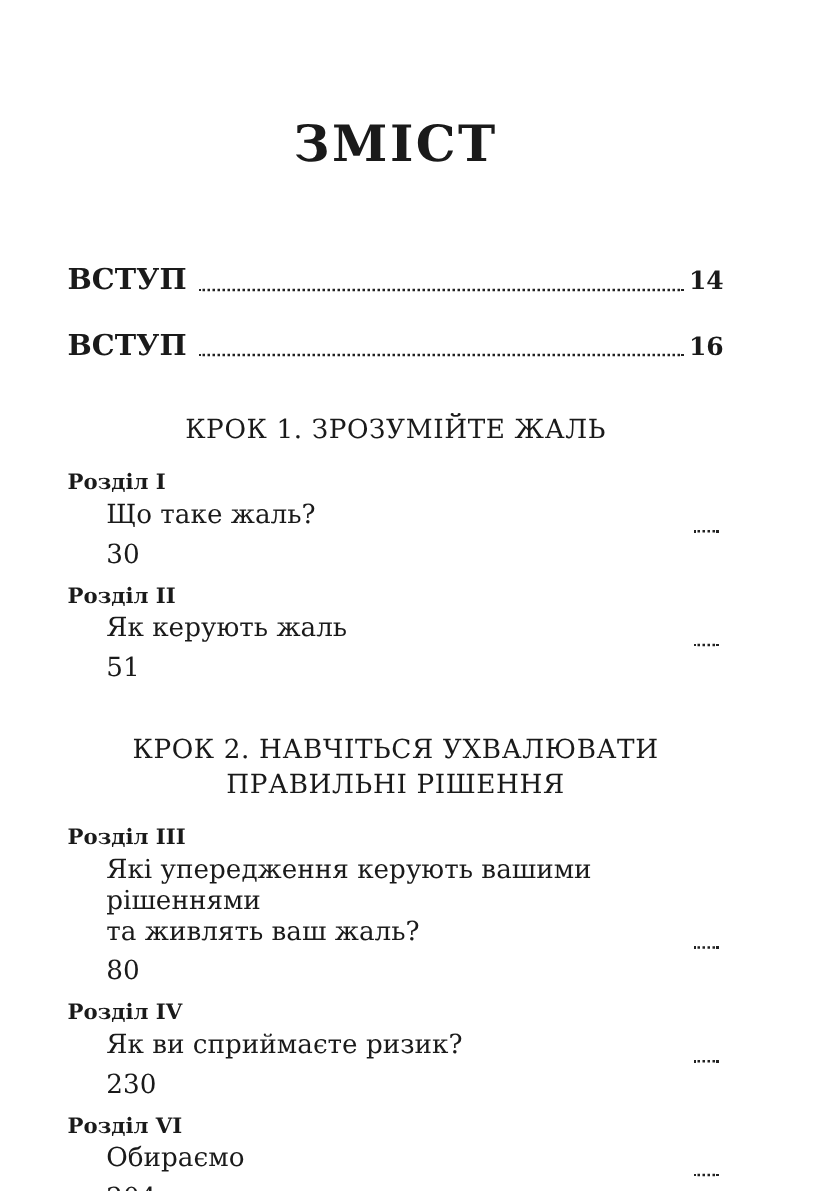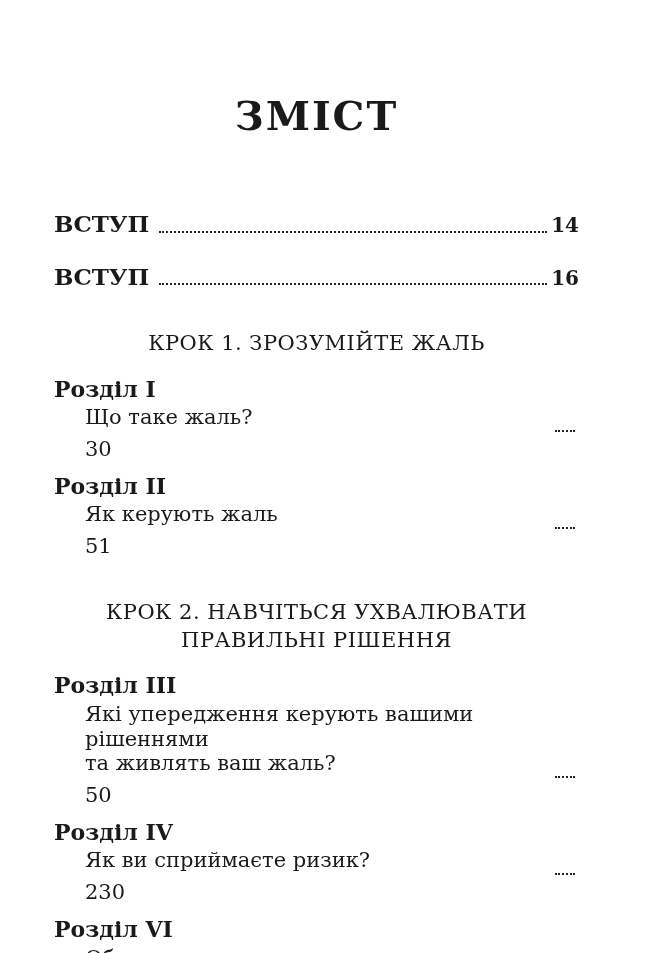--- a/index.html
+++ b/index.html
@@ -45,21 +45,21 @@
   .section-heading {
     text-align: center;
     font-size: 21px;
     font-weight: normal;
     letter-spacing: 0.5px;
     line-height: 1.32;
     margin: 40px 0 18px 0;
   }
   .chapter { margin-bottom: 11px; }
   .chapter-label {
-    font-size: 22px;
+    font-size: 17px;
     font-weight: bold;
     line-height: 1.25;
     margin-bottom: 2px;
   }
   .chapter-line {
     font-size: 21px;
     line-height: 1.18;
     padding-left: 31px;
     flex-direction: column;
   }
@@ -117,21 +117,21 @@
         <div class="section-heading">
           <div>КРОК 2. НАВЧІТЬСЯ УХВАЛЮВАТИ</div>
           <div>ПРАВИЛЬНІ РІШЕННЯ</div>
         </div>
         <div class="chapter">
           <div class="chapter-label">Розділ III</div>
           <div class="chapter-line">Які упередження керують вашими рішеннями</div>
           <div class="chapter-line flex">
             <span class="text">та живлять ваш жаль?</span>
             <span class="leader"></span>
-            <span class="num">50</span>
+            <span class="num">80</span>
           </div>
         </div>
         <div class="chapter">
           <div class="chapter-label">Розділ IV</div>
           <div class="chapter-line flex">
             <span class="text">Як ви сприймаєте ризик?</span>
             <span class="leader"></span>
             <span class="num">230</span>
           </div>
         </div>

